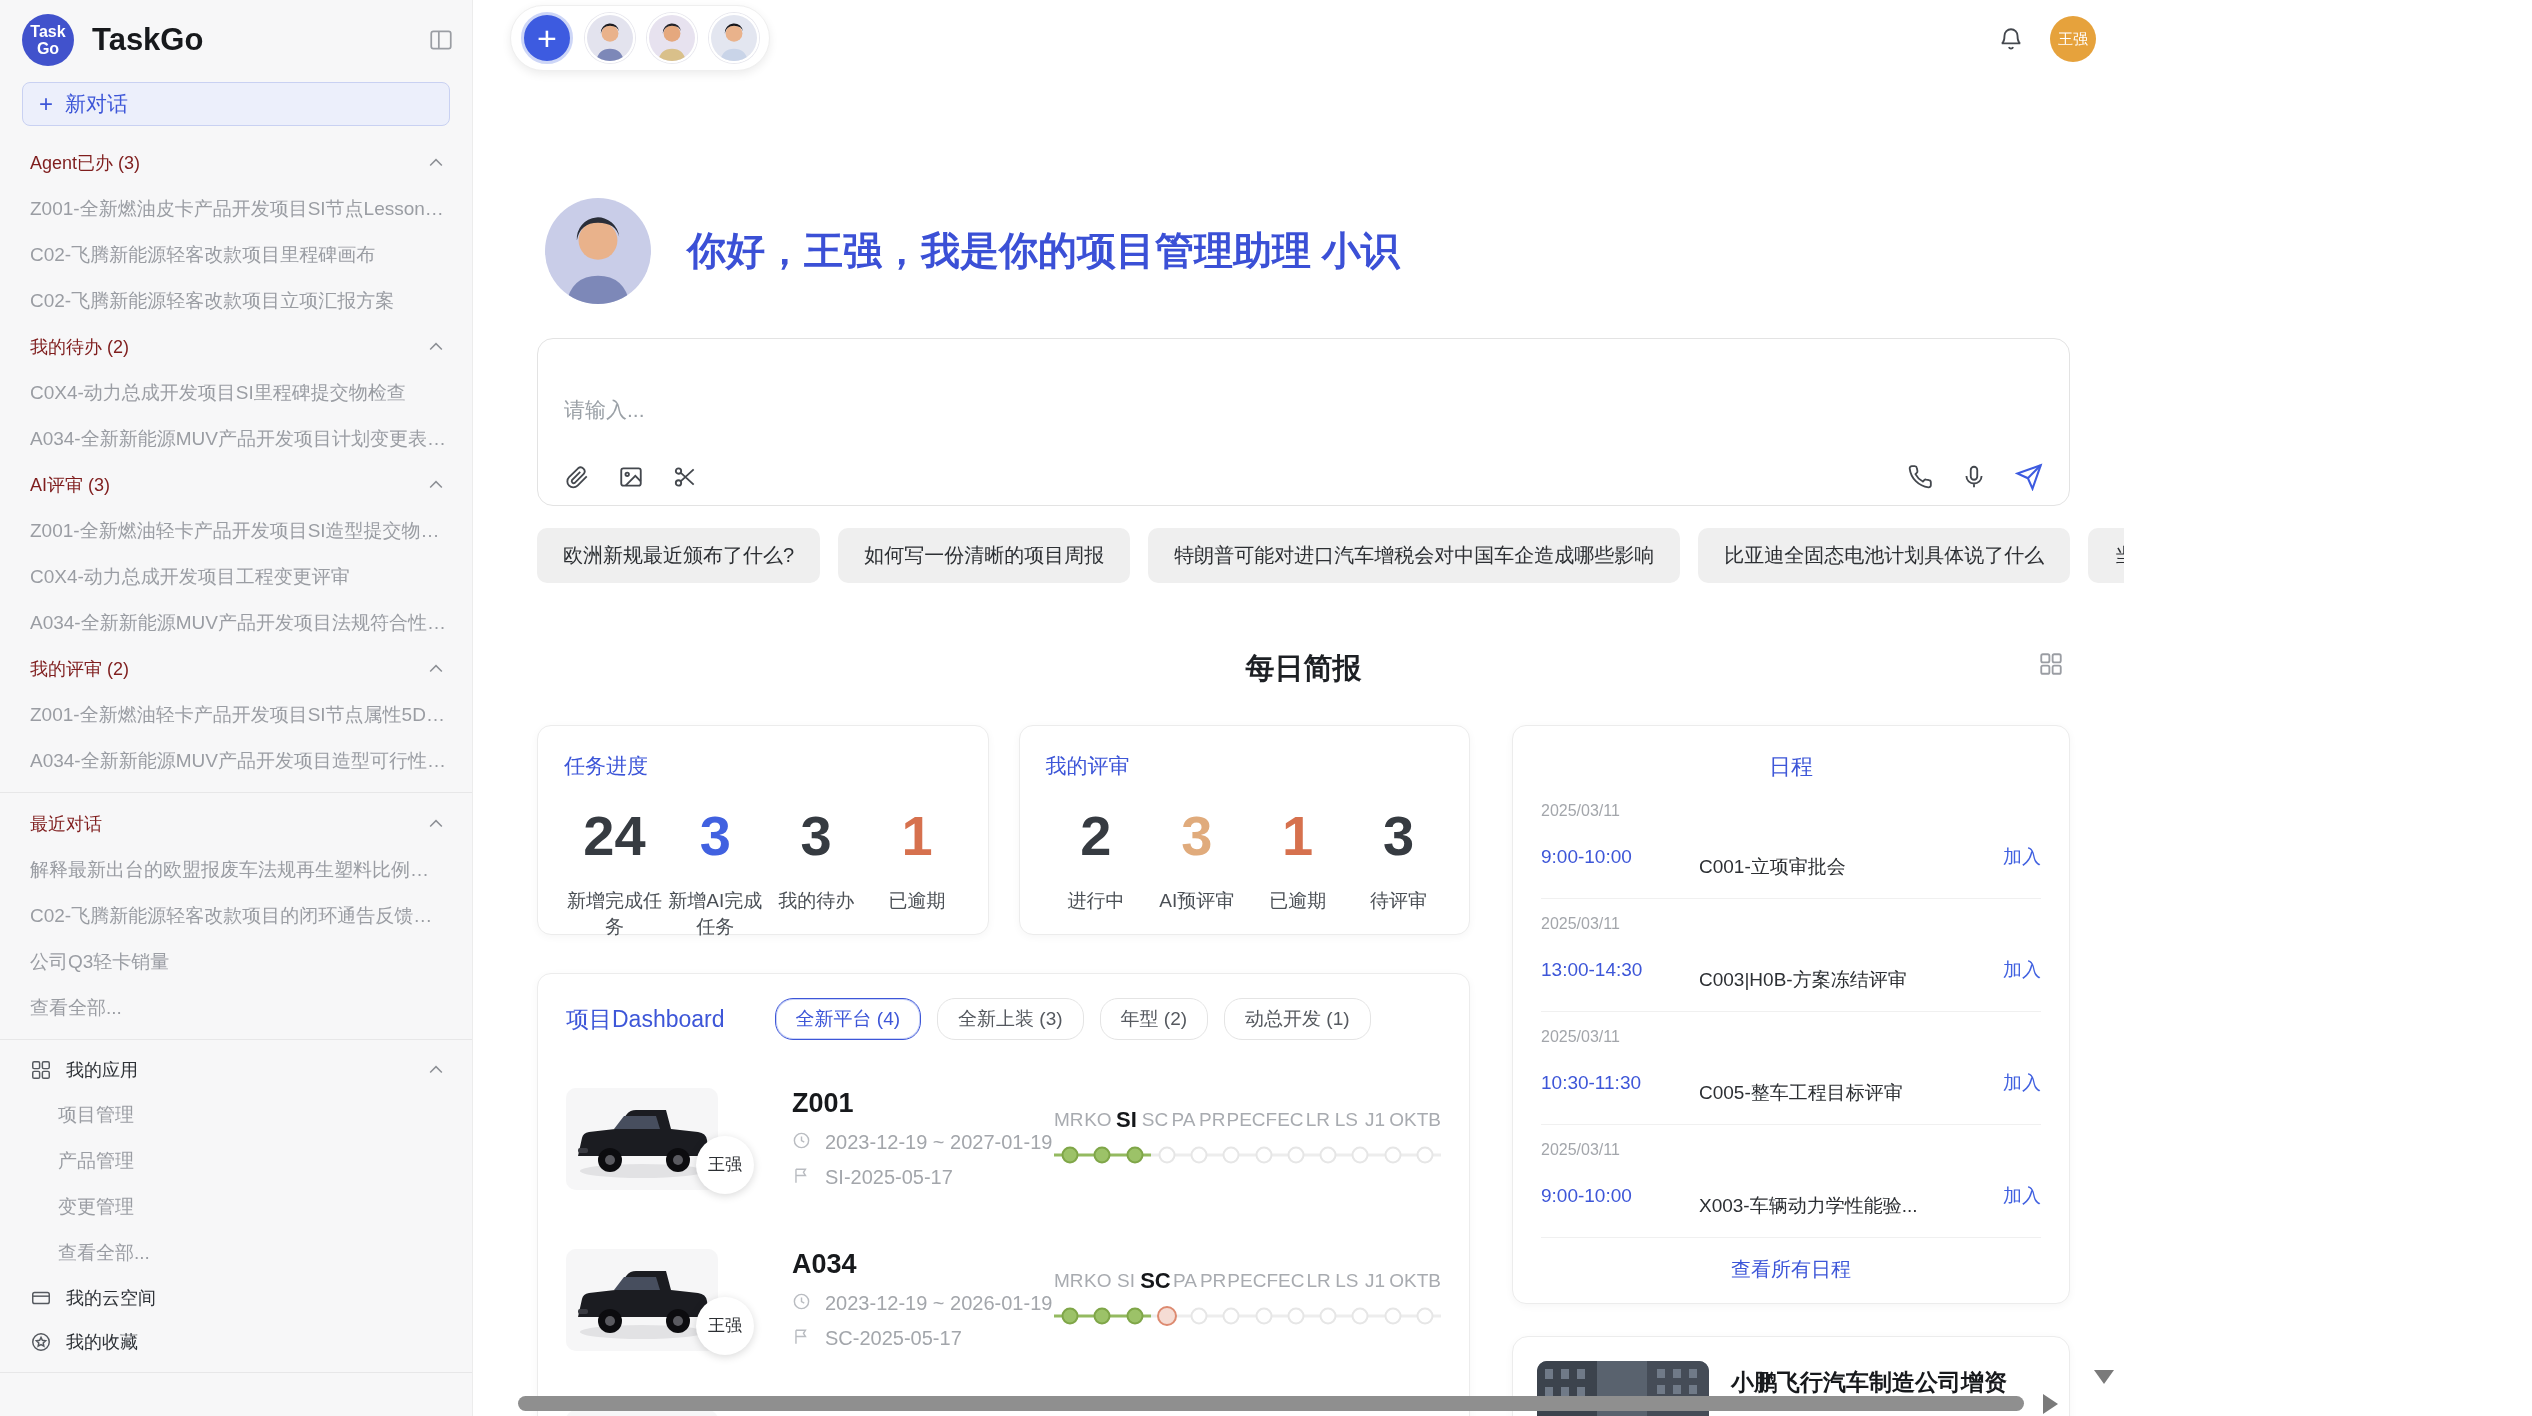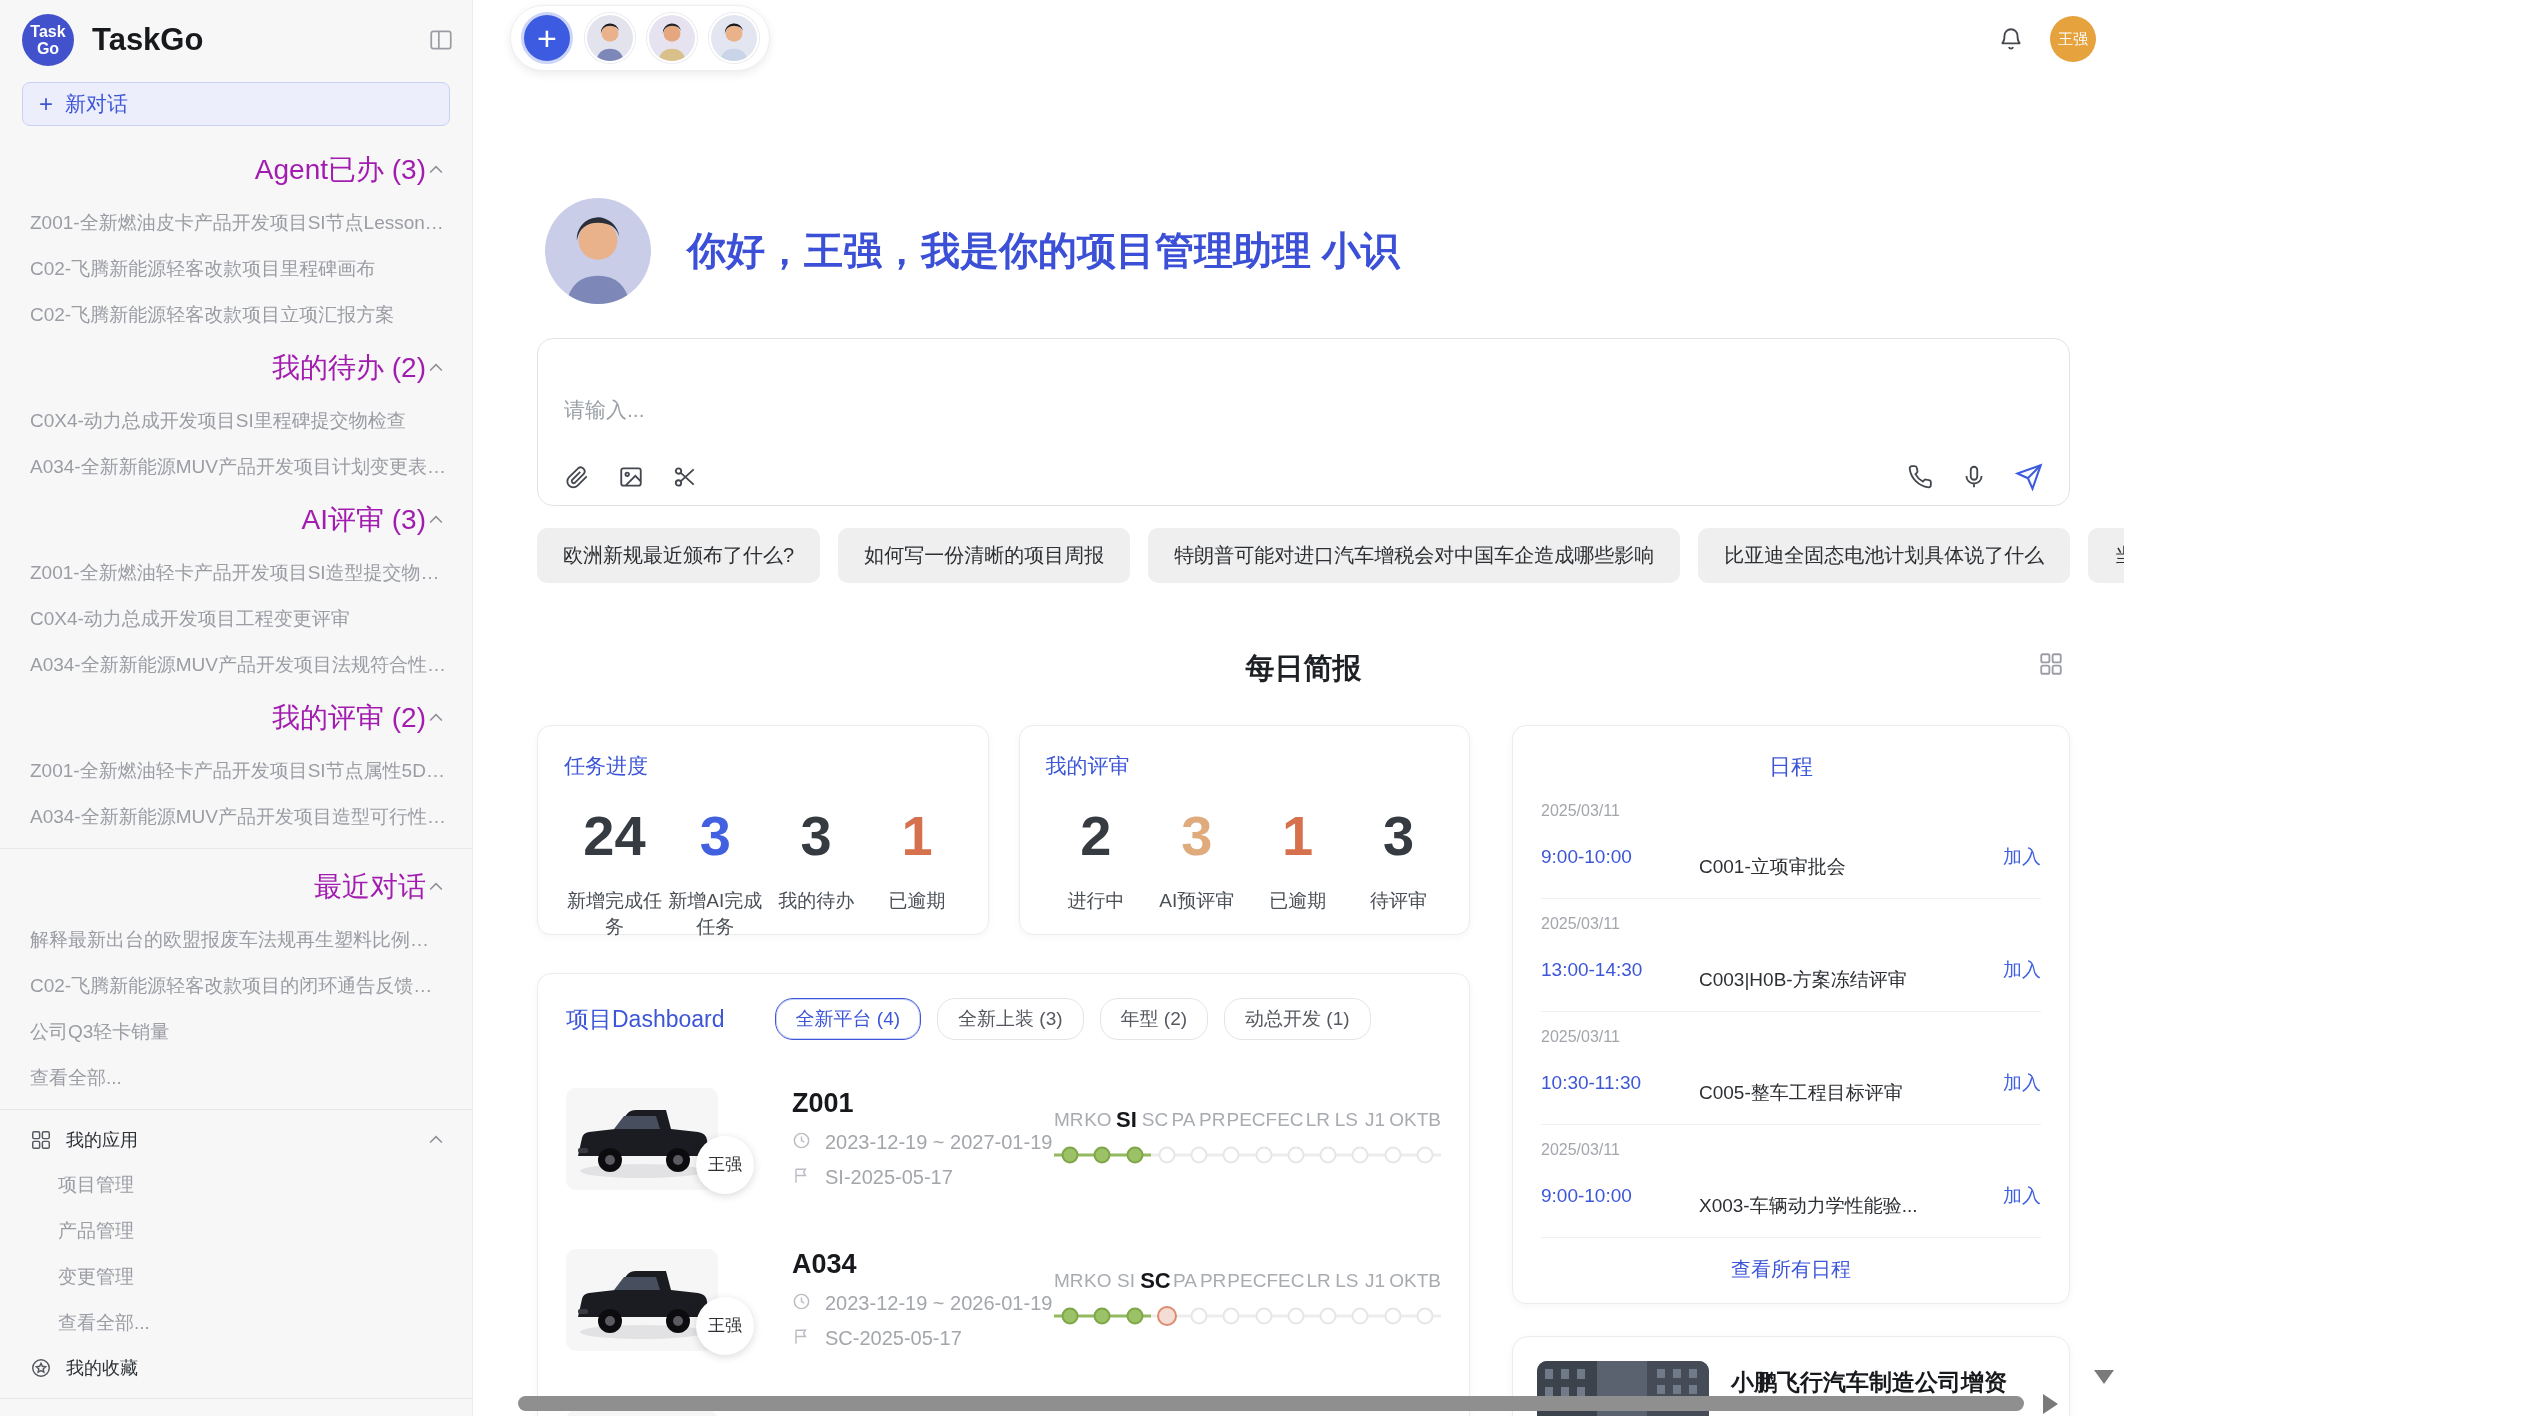--- a/index.html
+++ b/index.html
@@ -15,21 +15,21 @@
     display:flex; flex-direction:column; align-items:center; justify-content:center;
     font-size:16px; line-height:17px; font-weight:600; }
   .app-title { font-size:31px; font-weight:700; color:#17191c; margin-left:18px; flex:1; }
   .icn svg { display:block; }
   .panel-btn { cursor:pointer; }
   .new-chat { margin:6px 22px 14px 22px; height:44px; border:1px solid #c9d1f2; background:#eceffb;
     border-radius:8px; display:flex; align-items:center; padding:0 16px; color:#3d56d8;
     font-size:21px; cursor:pointer; }
   .new-chat .plus { font-size:24px; margin-right:12px; font-weight:400; }
   .sb-section-header { display:flex; align-items:center; padding:11px 26px 11px 30px;
-    font-size:28px; color:#a21caf;text-align:right; }
+    font-size:18px; color:#7f1d1d; }
   .sb-section-header .lbl { flex:1; }
   .sb-item { padding:10px 26px 10px 30px; font-size:19px; color:#9a9da3; white-space:nowrap;
     overflow:hidden; text-overflow:ellipsis; cursor:pointer; }
   .sb-divider { border-top:1px solid #e7e7e8; margin:8px 0; }
   .sb-subitem { padding:10px 26px 10px 58px; font-size:19px; color:#9a9da3; cursor:pointer;
     white-space:nowrap; overflow:hidden; text-overflow:ellipsis; }
   .sb-link { display:flex; align-items:center; gap:14px; padding:10px 26px 10px 30px;
     font-size:18px; color:#2d3136; cursor:pointer; }
 
   
@@ -245,20 +245,29 @@
               <path d="M5 15l7-7 7 7"></path>
             </svg>
           </span>
         </div>
         <div class="sb-subitem">项目管理</div>
         <div class="sb-subitem">产品管理</div>
         <div class="sb-subitem">变更管理</div>
         <div class="sb-subitem">查看全部...</div>
       </div>
     <div id="sb-links">
+        <div class="sb-link">
+          <span class="icn">
+            <svg width="22" height="22" viewBox="0 0 24 24" fill="none" stroke="#55595f" stroke-width="1.6">
+              <rect x="3" y="6" width="18" height="12" rx="2"></rect>
+              <path d="M3 10h18"></path>
+            </svg>
+          </span>
+          <span>我的云空间</span>
+        </div>
         <div class="sb-link">
           <span class="icn">
             <svg width="22" height="22" viewBox="0 0 24 24" fill="none" stroke="#55595f" stroke-width="1.6">
               <circle cx="12" cy="12" r="9"></circle>
               <path d="M12 7l1.5 3.2 3.5.4-2.6 2.4.7 3.5L12 14.8l-3.1 1.7.7-3.5L7 10.6l3.5-.4z"></path>
             </svg>
           </span>
           <span>我的收藏</span>
         </div>
       </div>

